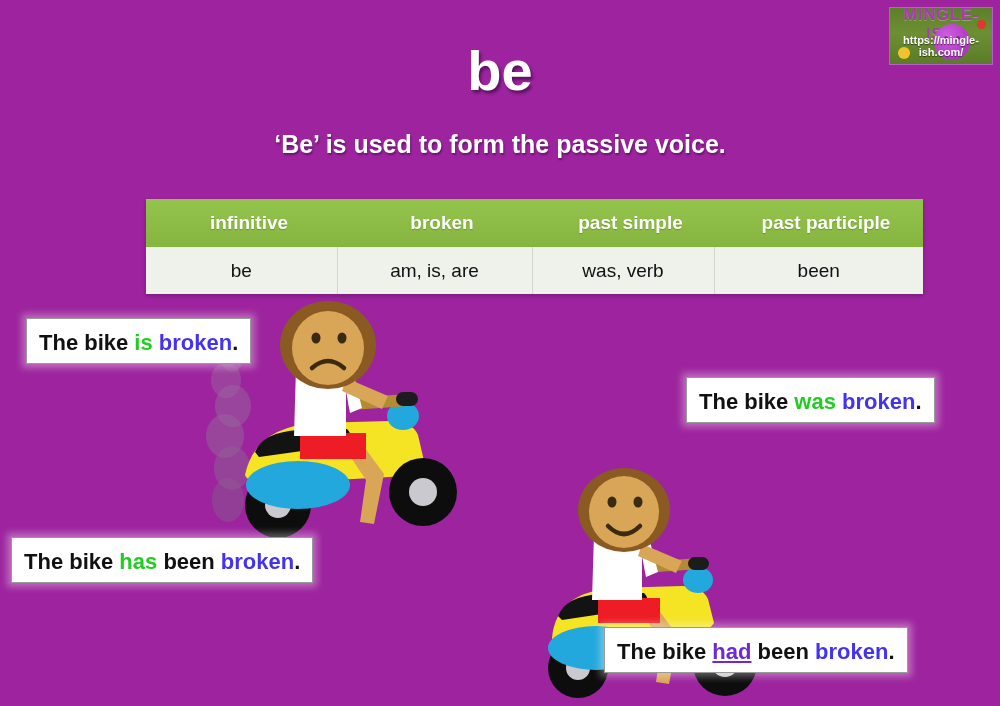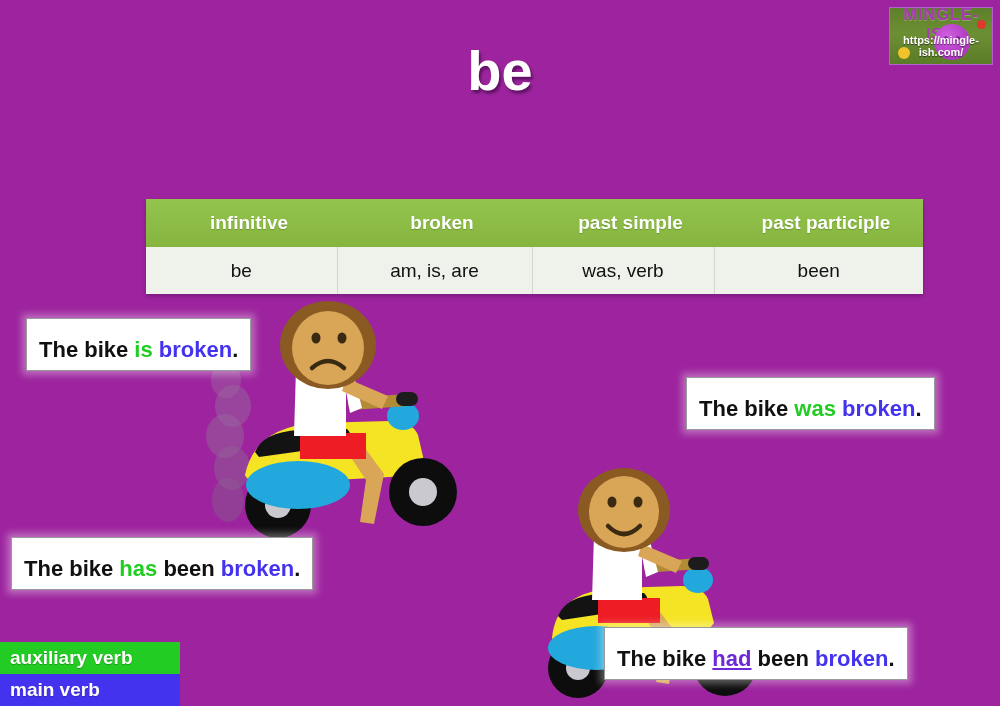--- a/index.html
+++ b/index.html
@@ -155,21 +155,21 @@
   .verb-table th.c1, .verb-table td.c1 { width: 174px; }
   .verb-table th.c2, .verb-table td.c2 { width: 178px; }
   .verb-table th.c3, .verb-table td.c3 { width: 165px; }
   .verb-table th.c4, .verb-table td.c4 { width: 192px; }
 
   
   .caption {
     position: absolute;
     background: #ffffff;
     border: 1px solid #9a9a9a;
-    padding: 18px 12px 7px 12px;
+    padding: 11px 12px 7px 12px;
     font-size: 22px;
     font-weight: bold;
     color: #111111;
     white-space: nowrap;
     box-shadow: 0 0 7px 4px rgba(255,255,255,0.33);
     line-height: 1.18;
   }
   .cap-aux  { color: #22cc22; }
   .cap-main { color: #5533dd; }
 
@@ -207,20 +207,21 @@
 
   <div class="watermark">
     <div class="wm-title">MINGLE-ISH</div>
     <div class="wm-ball"></div>
     <div class="wm-dot-red"></div>
     <div class="wm-dot-yellow"></div>
     <div class="wm-url">https://mingle-ish.com/</div>
   </div>
 
   <div class="slide-title">be</div>
+  <div class="slide-subtitle">‘Be’ is used to form the passive voice.</div>
 
   <table class="verb-table">
     <thead>
       <tr>
         <th class="c1">infinitive</th>
         <th class="c2">broken</th>
         <th class="c3">past simple</th>
         <th class="c4">past participle</th>
       </tr>
     </thead>
@@ -313,18 +314,14 @@
       <ellipse cx="108" cy="62" rx="4.5" ry="5.5" fill="#3b2a12"></ellipse>
       <path d="M78 86 q16 16 32 0" stroke="#3b2a12" stroke-width="4.5" fill="none" stroke-linecap="round"></path>
     </svg>
   </div>
 
   <div class="caption" id="caption-is"><span>The bike </span><span class="cap-aux" style="color: rgb(34, 204, 34);">is</span><span> </span><span class="cap-main" style="color: rgb(68, 51, 238);">broken</span><span>.</span></div>
   <div class="caption" id="caption-was"><span>The bike </span><span class="cap-aux" style="color: rgb(34, 204, 34);">was</span><span> </span><span class="cap-main" style="color: rgb(68, 51, 238);">broken</span><span>.</span></div>
   <div class="caption" id="caption-has-been"><span>The bike </span><span class="cap-aux" style="color: rgb(34, 204, 34);">has</span><span> been </span><span class="cap-main" style="color: rgb(68, 51, 238);">broken</span><span>.</span></div>
   <div class="caption" id="caption-had-been"><span>The bike </span><span class="cap-aux" style="color: #6d28d9; text-decoration: underline;">had</span><span> been </span><span class="cap-main" style="color: rgb(68, 51, 238);">broken</span><span>.</span></div>
 
-  <div class="legend">
-    <div class="legend-row legend-aux" style="background: rgb(34, 204, 34);">auxiliary verb</div>
-    <div class="legend-row legend-main" style="background: rgb(68, 51, 238);">main verb</div>
-  </div>
 
 </div>
 
 </body></html>

